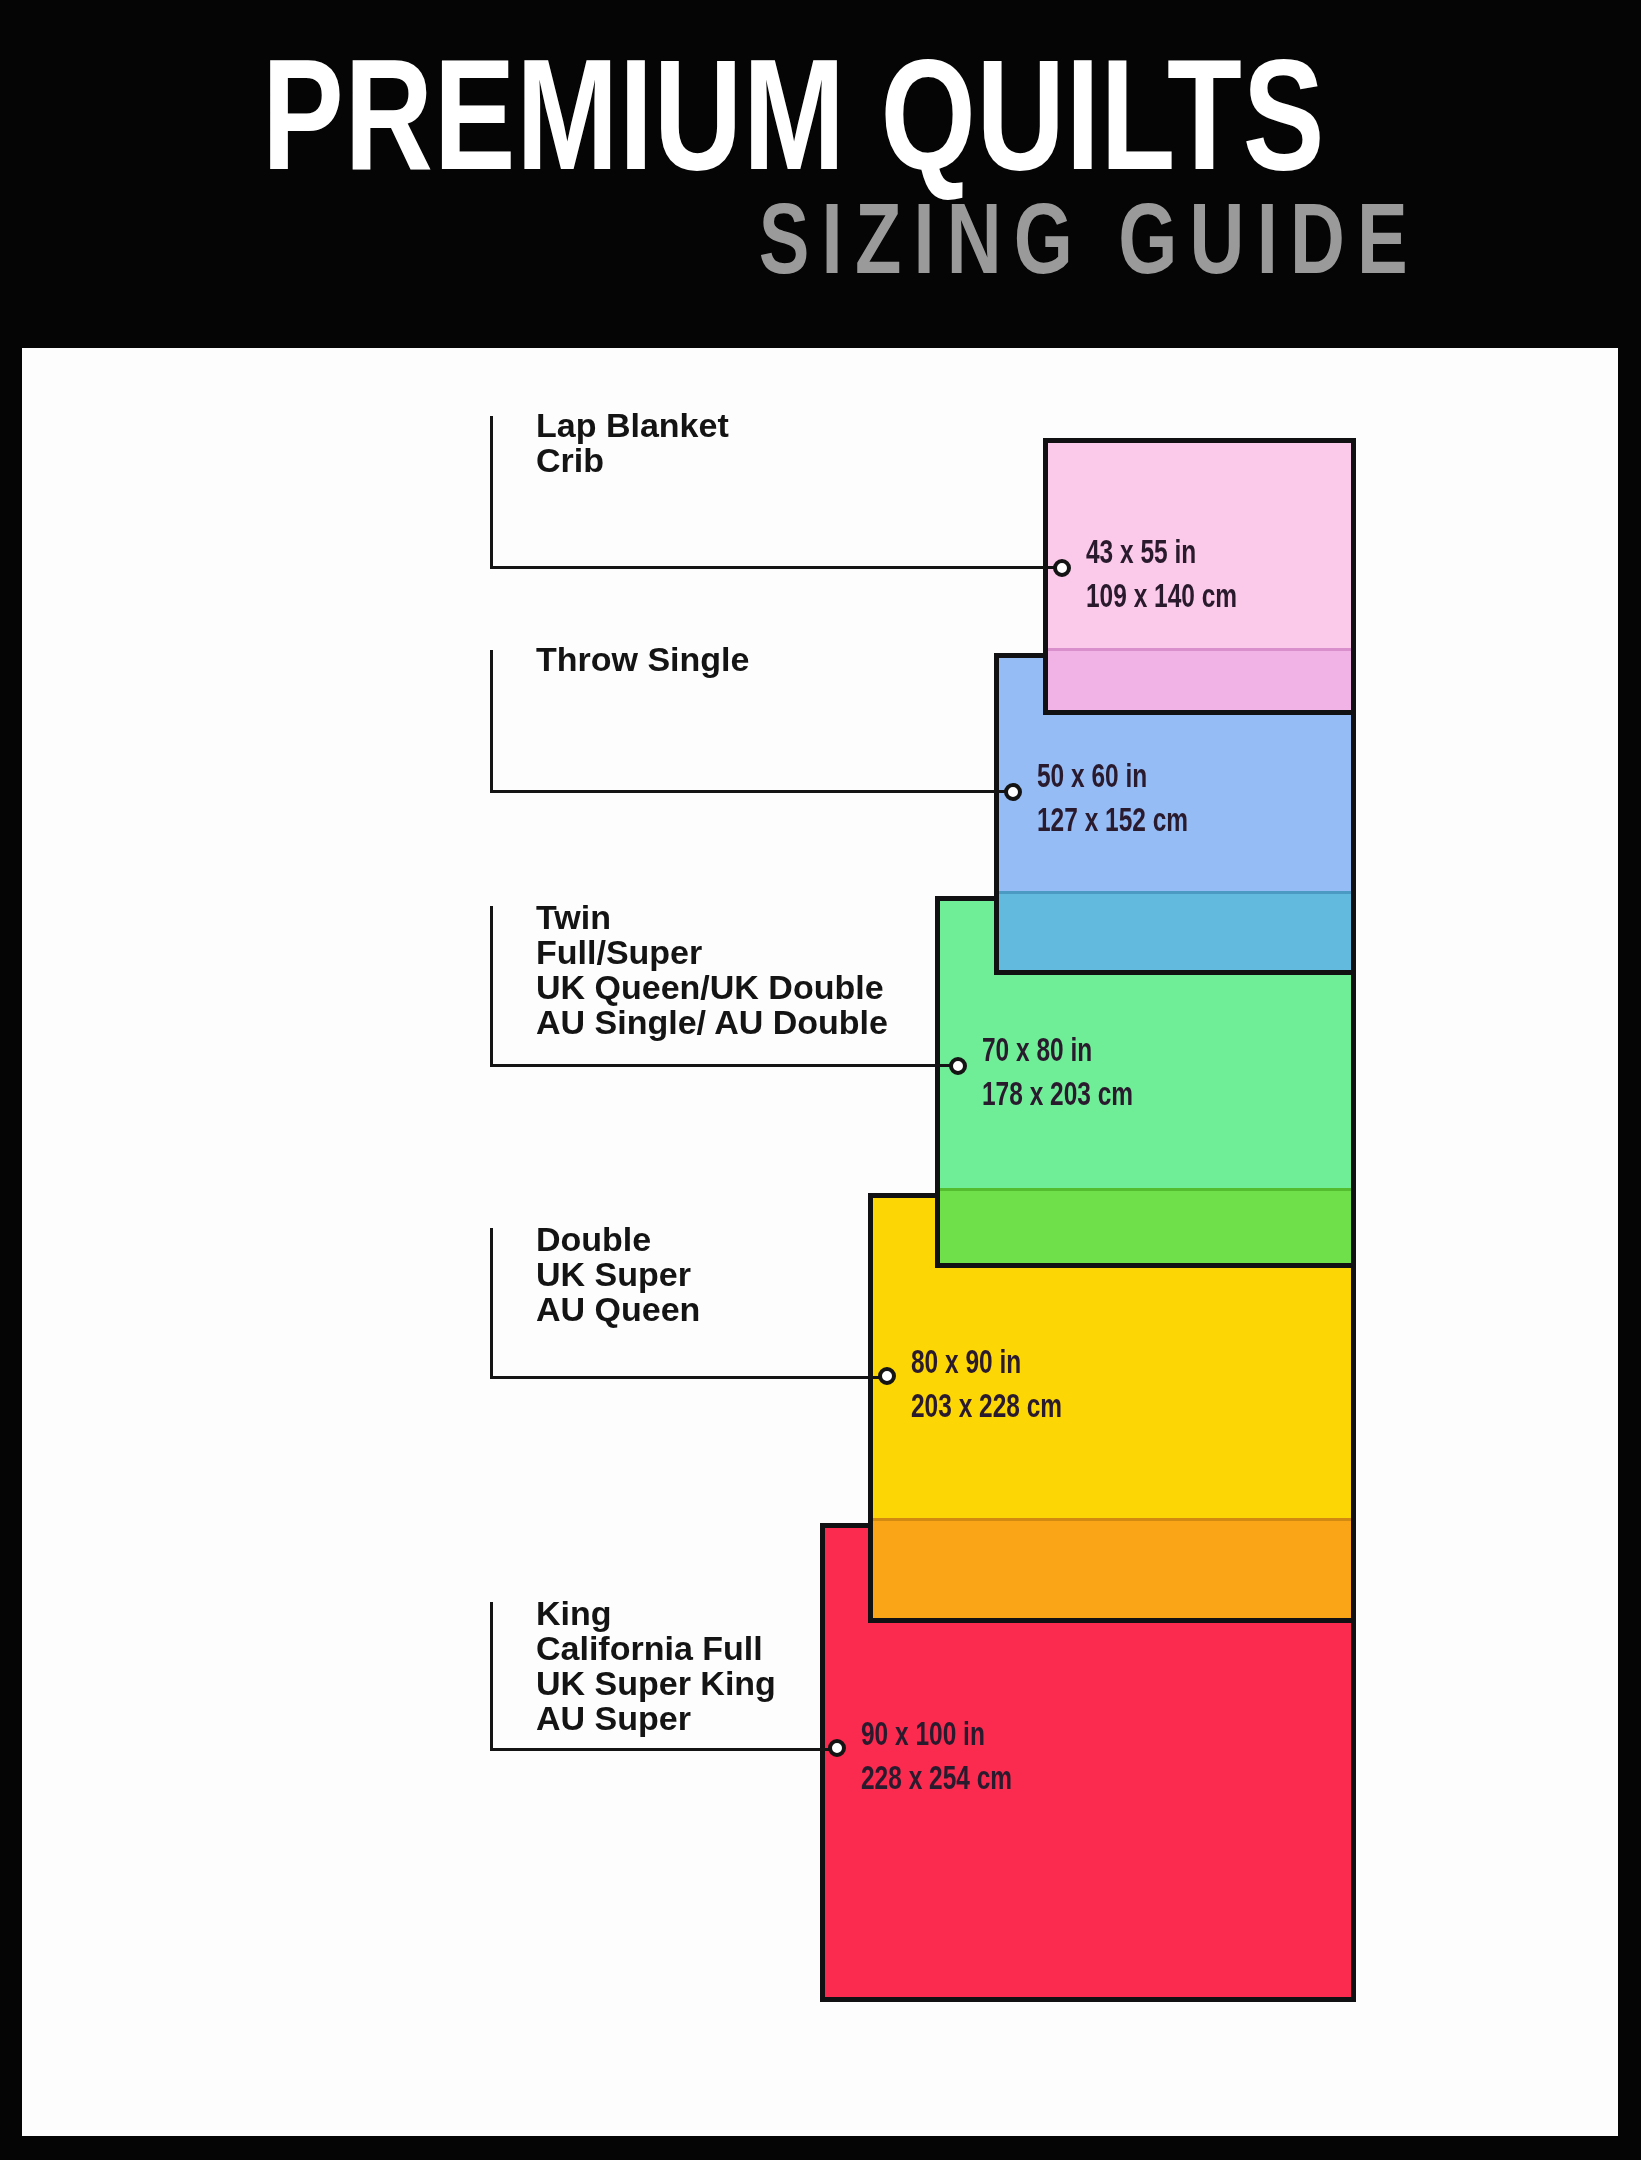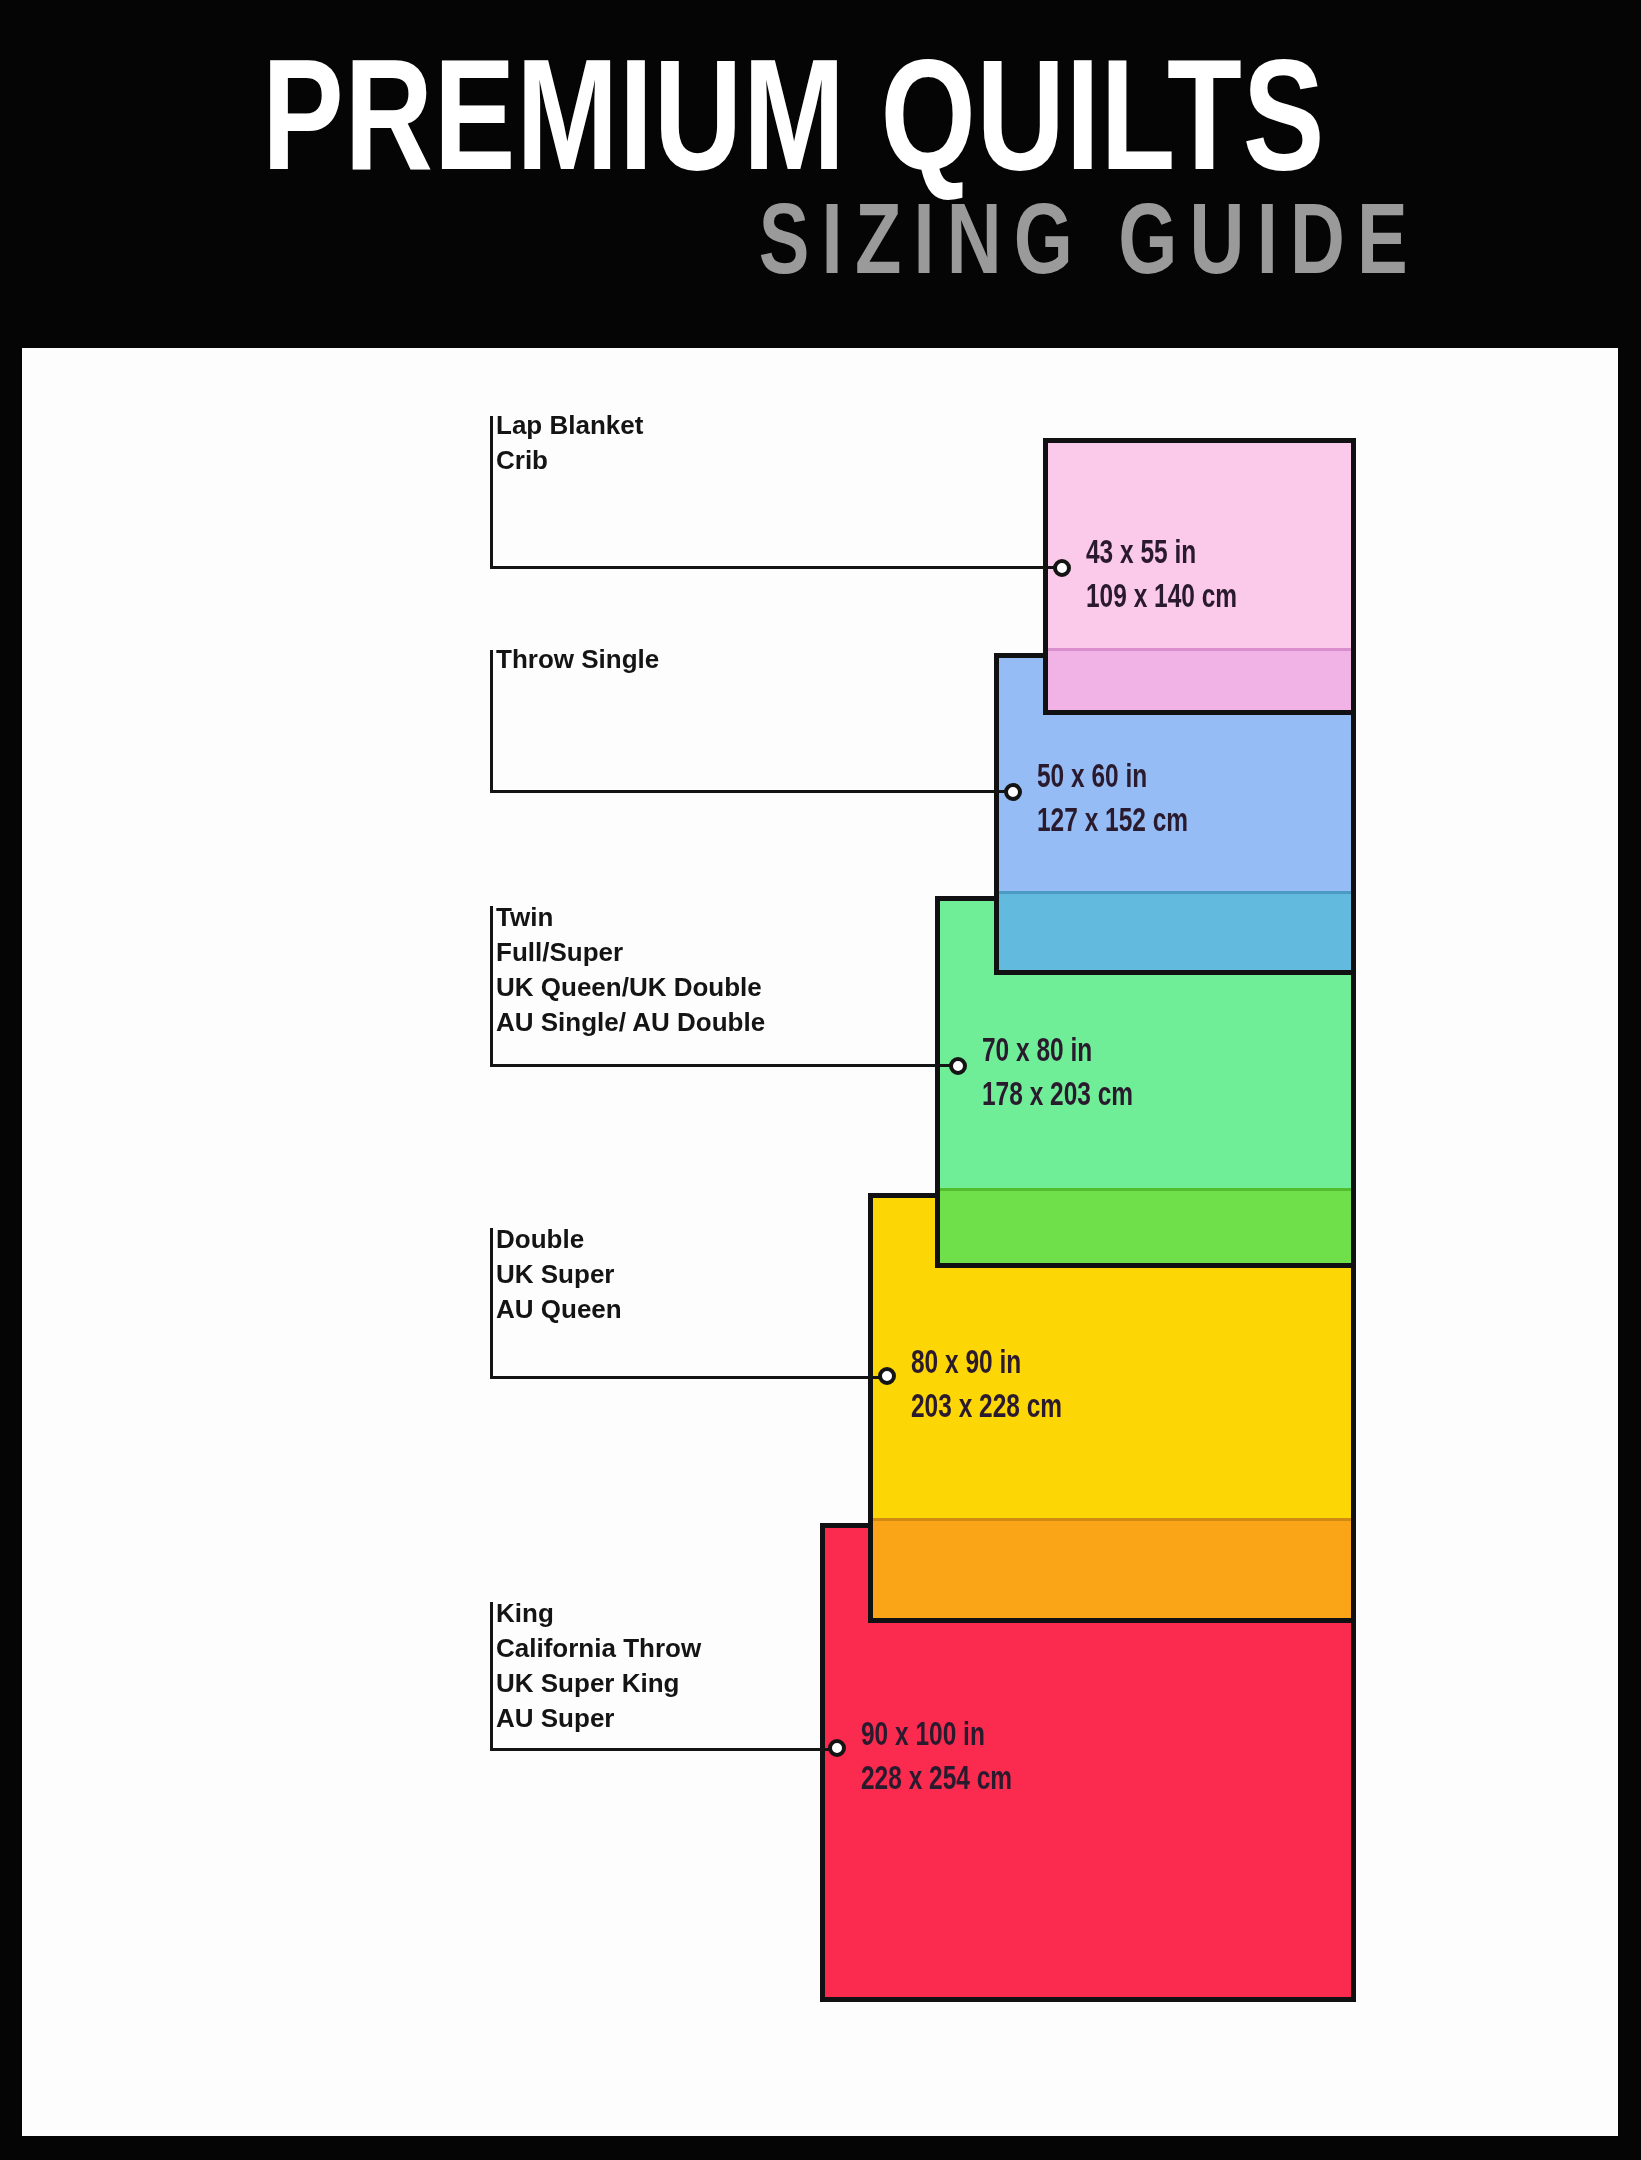--- a/index.html
+++ b/index.html
@@ -36,22 +36,22 @@
   #rect-lap .band{height:62px;}
   #rect-throw {left:994px; top:653px; width:362px;height:322px;z-index:40;}
   #rect-throw .band{height:79px;}
   #rect-twin  {left:935px; top:896px; width:421px;height:372px;z-index:30;}
   #rect-twin .band{height:75px;}
   #rect-queen {left:868px; top:1193px;width:488px;height:430px;z-index:20;}
   #rect-queen .band{height:100px;}
   #rect-king  {left:820px; top:1523px;width:536px;height:479px;z-index:10;}
   
   .size-label{
-    position:absolute;left:496px;
-    font-size:26px;font-weight:700;color:#141414;
+    position:absolute;left:536px;
+    font-size:34px;font-weight:700;color:#141414;
     line-height:35px;white-space:nowrap;z-index:60;
   }
   #label-lap  {top:408px;}
   #label-throw{top:642px;}
   #label-twin {top:900px;}
   #label-queen{top:1222px;}
   #label-king {top:1596px;}
   
   .vline{position:absolute;width:3px;background:#141414;z-index:60;}
   .hline{position:absolute;height:3px;background:#141414;z-index:60;}
@@ -129,21 +129,21 @@
   <div>UK Queen/UK Double</div>
   <div>AU Single/ AU Double</div>
 </div>
 <div class="size-label" id="label-queen">
   <div>Double</div>
   <div>UK Super</div>
   <div>AU Queen</div>
 </div>
 <div class="size-label" id="label-king">
   <div>King</div>
-  <div>California Throw</div>
+  <div>California Full</div>
   <div>UK Super King</div>
   <div>AU Super</div>
 </div>
 
 <div class="vline" id="vline-lap"></div>
 <div class="vline" id="vline-throw"></div>
 <div class="vline" id="vline-twin"></div>
 <div class="vline" id="vline-queen"></div>
 <div class="vline" id="vline-king"></div>
 

